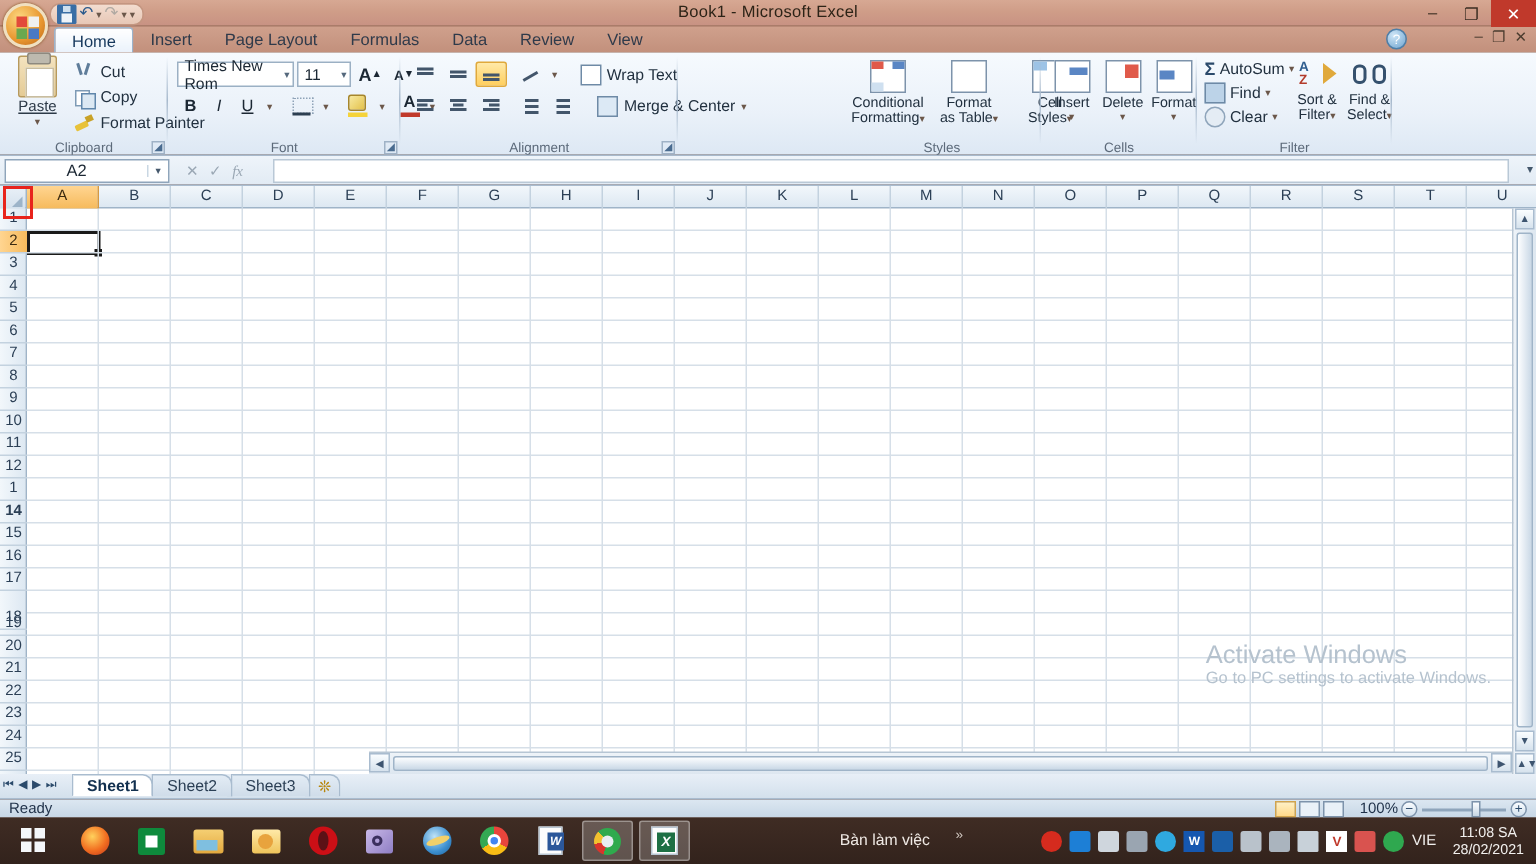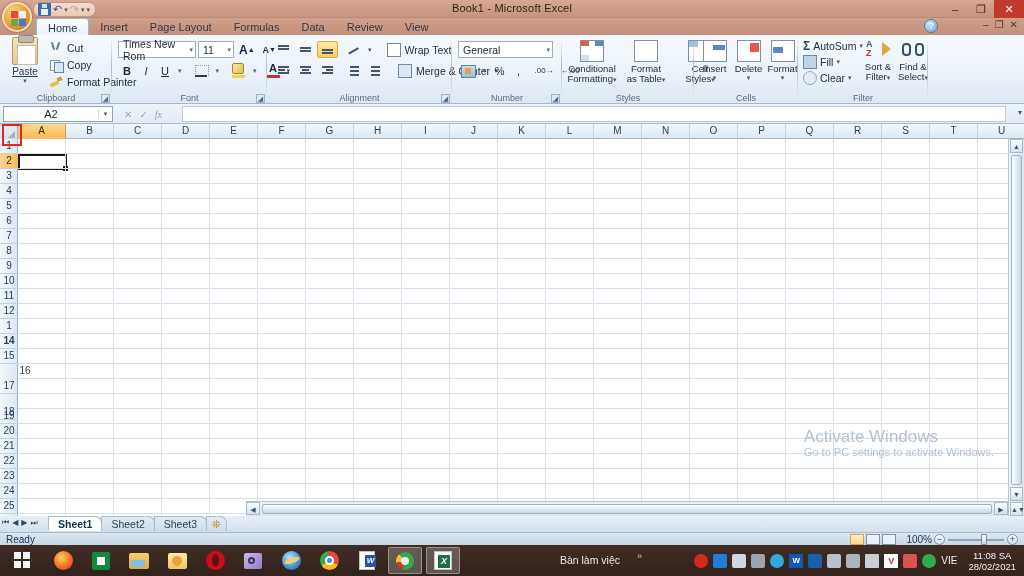--- a/index.html
+++ b/index.html
@@ -463,41 +463,20 @@
           <span class="sq" style="border:1px solid #6e8aa6;background:#dce9f5"></span>
           <span>Merge &amp; Center</span>
           <span class="tiny-caret">▾</span>
         </div>
       </div>
       <div class="group-label">Alignment</div>
       <div class="dlg">◢</div>
       <div class="group-sep" style="right:0;"></div>
     </div>
 
-    <div class="group" style="left:452px;width:110px;">
-      <div class="fld" style="position:absolute;left:6px;top:6px;width:95px;">
-        <span>General</span>
-        <span class="cv">▾</span>
-      </div>
-      <div style="position:absolute;left:6px;top:27px;display:flex;gap:1px;align-items:center;">
-        <div class="btn">
-            <span class="accic"></span>
-          </div>
-        <div class="btn" style="min-width:9px">
-            <span class="tiny-caret">▾</span>
-          </div>
-        <div class="btn pctic">%</div>
-        <div class="btn pctic">,</div>
-        <div class="btn" style="margin-left:3px;font-size:8px">.00→</div>
-        <div class="btn" style="font-size:8px">←.00</div>
-      </div>
-      <div class="group-label">Number</div>
-      <div class="dlg">◢</div>
-      <div class="group-sep" style="right:0;"></div>
-    </div>
 
     <div class="group" style="left:562px;width:132px;">
       <div style="position:absolute;left:4px;top:3px;display:flex;gap:2px;">
         <div class="bigbtn">
           <div class="bi">
             <div class="grid-ic">
                 <i style="left:0;top:0;width:8px;height:5px;background:#e05a4a"></i>
               <i style="right:0;top:0;width:8px;height:5px;background:#5a86c4"></i>
               <i style="left:0;bottom:0;width:8px;height:6px;background:#cfe0f0"></i>
               </div>
@@ -568,21 +547,21 @@
 
     <div class="group" style="left:798px;width:130px;">
       <div style="position:absolute;left:5px;top:3px;">
         <div class="ed-row">
           <span class="sigma">Σ</span>
           <span>AutoSum</span>
           <span class="tiny-caret">▾</span>
         </div>
         <div class="ed-row">
           <span class="sq" style="background:#bcd3e8;border:1px solid #6e8aa6"></span>
-          <span>Fill</span>
+          <span>Find</span>
           <span class="tiny-caret">▾</span>
         </div>
         <div class="ed-row">
           <span class="sq" style="background:#e4ecf4;border-radius:50%;border:1px solid #8fa5bb"></span>
           <span>Clear</span>
           <span class="tiny-caret">▾</span>
         </div>
       </div>
       <div style="position:absolute;left:64px;top:3px;display:flex;gap:2px;">
         <div class="bigbtn" style="width:32px">
@@ -660,21 +639,21 @@
         <div class="rh" style="top: 75px;">6</div>
         <div class="rh" style="top: 90px;">7</div>
         <div class="rh" style="top: 105px;">8</div>
         <div class="rh" style="top: 120px;">9</div>
         <div class="rh" style="top: 135px;">10</div>
         <div class="rh" style="top: 150px;">11</div>
         <div class="rh" style="top: 165px;">12</div>
         <div class="rh" style="top: 180px;">1</div>
         <div class="rh" style="top: 195px; font-weight: bold;">14</div>
         <div class="rh" style="top: 210px;">15</div>
-        <div class="rh" style="top: 225px; margin-left: 16px;">16</div>
+        <div class="rh" style="top: 225px;">16</div>
         <div class="rh" style="top: 240px;">17</div>
         <div class="rh" style="top: 255px; margin-top: 11px;">18</div>
         <div class="rh" style="top: 270px;">19</div>
         <div class="rh" style="top: 285px;">20</div>
         <div class="rh" style="top: 300px;">21</div>
         <div class="rh" style="top: 315px;">22</div>
         <div class="rh" style="top: 330px;">23</div>
         <div class="rh" style="top: 345px;">24</div>
         <div class="rh" style="top: 360px;">25</div>
       </div>

